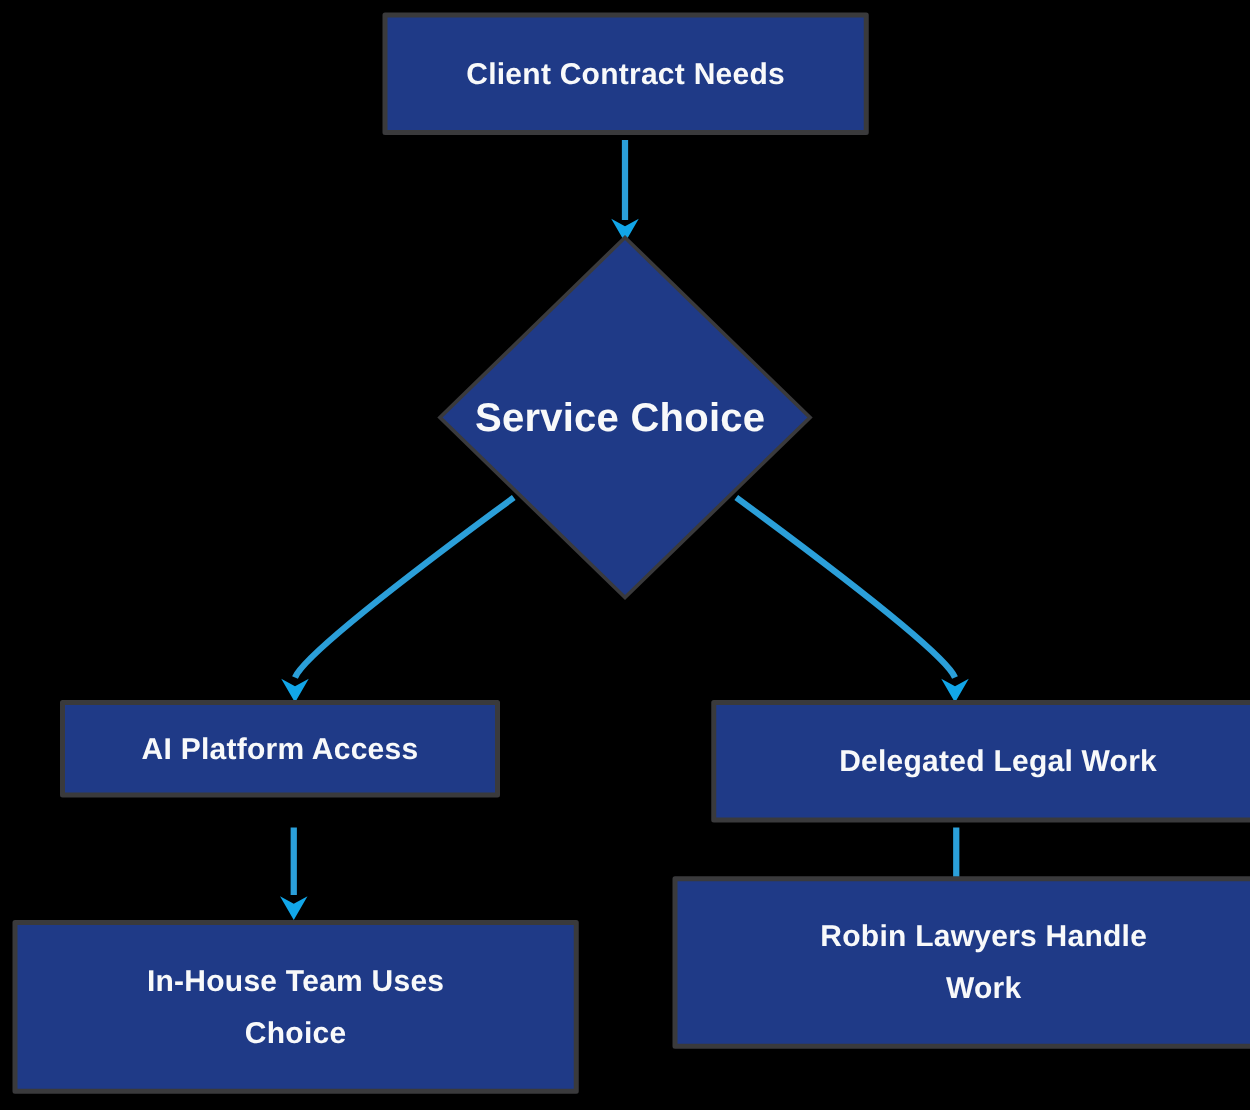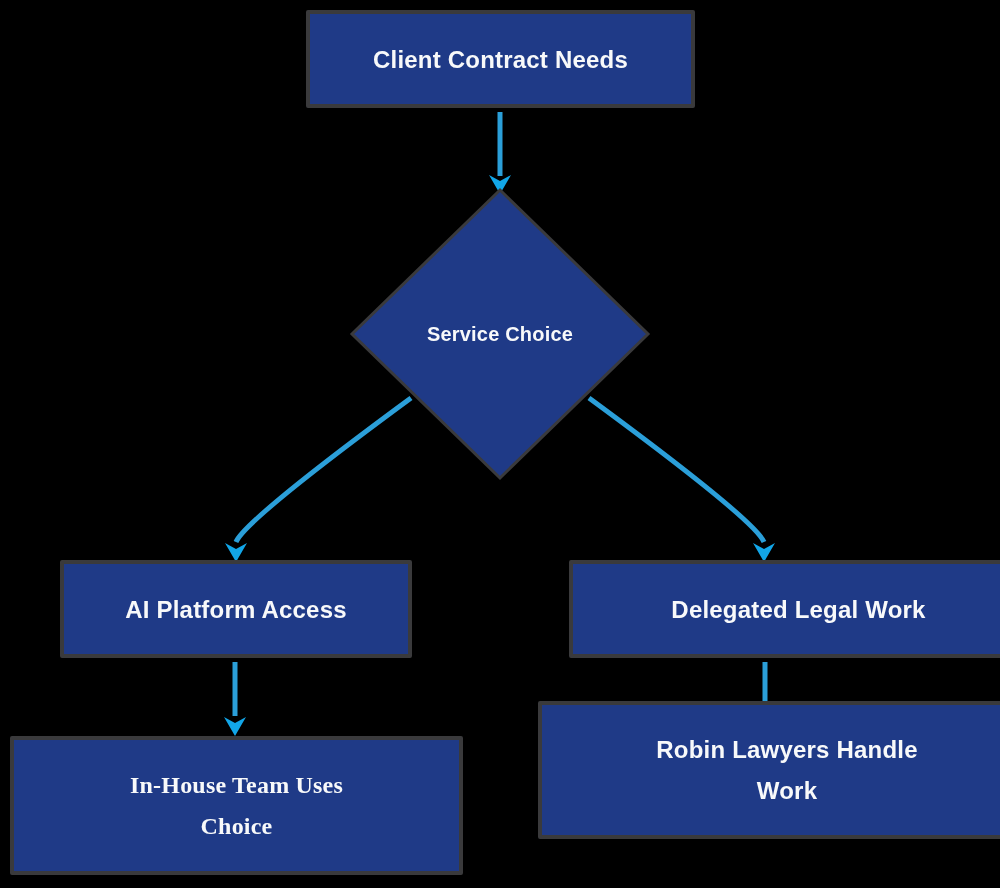--- a/index.html
+++ b/index.html
@@ -48,33 +48,33 @@
     font-weight: 600;
     letter-spacing: 0.2px;
     display: flex;
     flex-direction: column;
     align-items: center;
     justify-content: center;
     text-align: center;
     line-height: 41px;
   }
   .node-start    { left: 306px; top: 10px;  width: 389px; height: 98px; }
-  .node-left     { left: 60px;  top: 560px; width: 352px; height: 98px; }
+  .node-left     { left: 48px;  top: 560px; width: 352px; height: 78px; }
   .node-right    { left: 569px; top: 560px; width: 459px; height: 98px; }
-  .node-left-end { left: 10px;  top: 736px; width: 453px; height: 139px; font-family: Liberation Serif, serif; }
+  .node-left-end { left: 10px;  top: 736px; width: 453px; height: 139px; }
   .node-right-end{ left: 538px; top: 701px; width: 498px; height: 138px; }
   .diamond-label {
     position: absolute;
     left: 380px; top: 314px;
     width: 240px;
     color: var(--node-text, #f8f9fa);
-    font-size: 20px;
+    font-size: 32px;
     font-weight: 600;
     letter-spacing: 0.2px;
-    text-align: center;
+    text-align: left;
     line-height: 41px;
   }
 </style>
 </head>
 <body>
 
 <div class="canvas">
 
   <svg class="edges-layer" viewBox="0 0 1000 888" aria-hidden="true">
 

